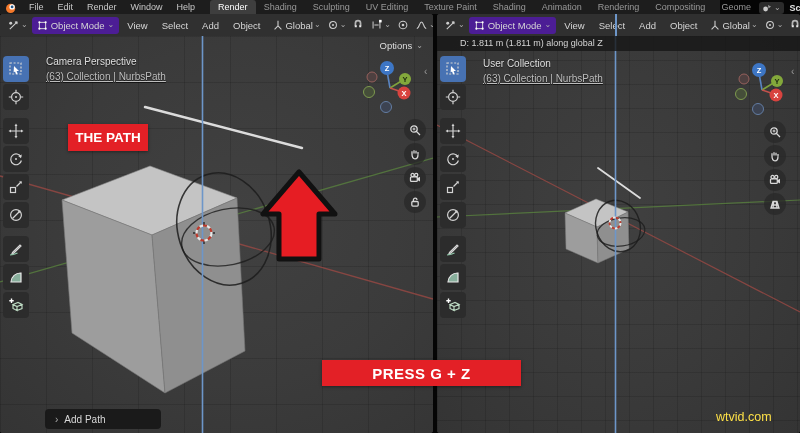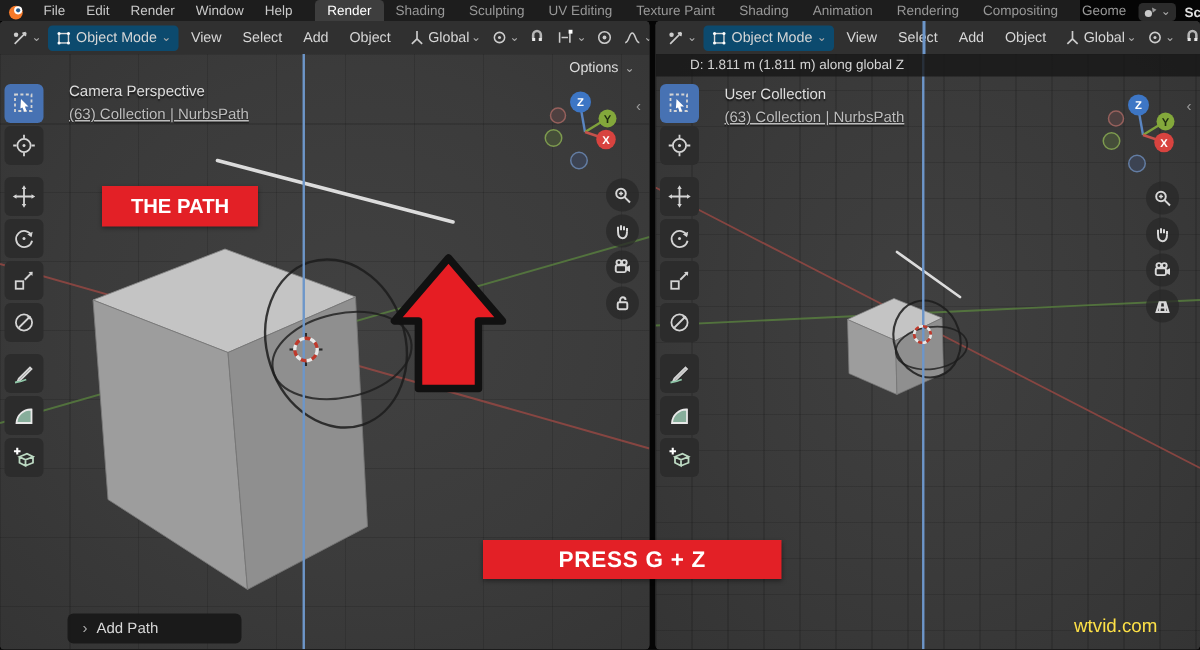--- a/index.html
+++ b/index.html
@@ -23,21 +23,21 @@
   
   .workspace { position:absolute; top:14px; left:0; width:800px; height:419px;
     display:flex; gap:4px; background:#050505; }
   .vp { position:relative; overflow:hidden; border-radius:3px; background:#3a3a3a; }
   .vp-left { width:433px; } .vp-right { width:363px; }
 
   .vp-header { position:absolute; top:0; left:0; right:0; height:22px; background:#303030;
     display:flex; align-items:center; padding:0 5px; gap:2px; font-size:9.5px; color:#d6d6d6;
     white-space:nowrap; z-index:30; overflow:hidden; }
   .hicon { display:flex; align-items:center; gap:1px; padding:0 2px; }
-  .pill { display:flex; align-items:center; gap:3px; background:#0c4a6e; border-radius:3px;
+  .pill { display:flex; align-items:center; gap:3px; background:#4c1d95; border-radius:3px;
     padding:2px 5px; height:17px; }
   .hmenu { padding:0 6px; }
   .spacer { width:24px; }
   .hdr-blue-line { position:absolute; top:0; bottom:0; width:1.5px; background:#6d96c9; }
 
   .vp-body { position:absolute; top:22px; left:0; right:0; bottom:0;
     background-image:
       repeating-linear-gradient(to right, rgba(0,0,0,0.13) 0 1px, transparent 1px 46px),
       repeating-linear-gradient(to bottom, rgba(0,0,0,0.13) 0 1px, transparent 1px 46px),
       radial-gradient(ellipse at 55% 45%, #414141 0%, #3b3b3b 55%, #343434 100%); }
@@ -82,21 +82,21 @@
   .vp-left .sidebar-toggle { left:424px; }
   .vp-right .sidebar-toggle { left:354px; }
 
   .options-btn { position:absolute; top:4px; right:10px; font-size:9.5px; color:#dddddd;
     z-index:6; display:flex; gap:4px; align-items:center; }
 
   
   .callout { position:absolute; background:#e32026; color:#ffffff; font-weight:bold;
     display:flex; align-items:center; justify-content:center; z-index:25;
     box-shadow:0 1px 3px rgba(0,0,0,.4); }
-  .callout.path-label { left:68px; top:88px; width:104px; height:27px; font-size:13.5px; }
+  .callout.path-label { left:68px; top:88px; width:80px; height:27px; font-size:13.5px; }
   .press-banner { position:absolute; left:322px; top:360px; width:199px; height:26px;
     background:#e32026; color:#fff; font-weight:bold; font-size:15px; letter-spacing:.5px;
     display:flex; align-items:center; justify-content:center; z-index:50;
     box-shadow:0 1px 3px rgba(0,0,0,.4); }
 
   .addpath-panel { position:absolute; left:45px; top:373px; width:116px; height:20px;
     background:rgba(24,24,24,0.92); border-radius:4px; color:#d8d8d8; font-size:10px;
     display:flex; align-items:center; gap:6px; padding-left:10px; z-index:25; }
   .addpath-panel .arrow { color:#aaaaaa; font-size:10px; }
 

